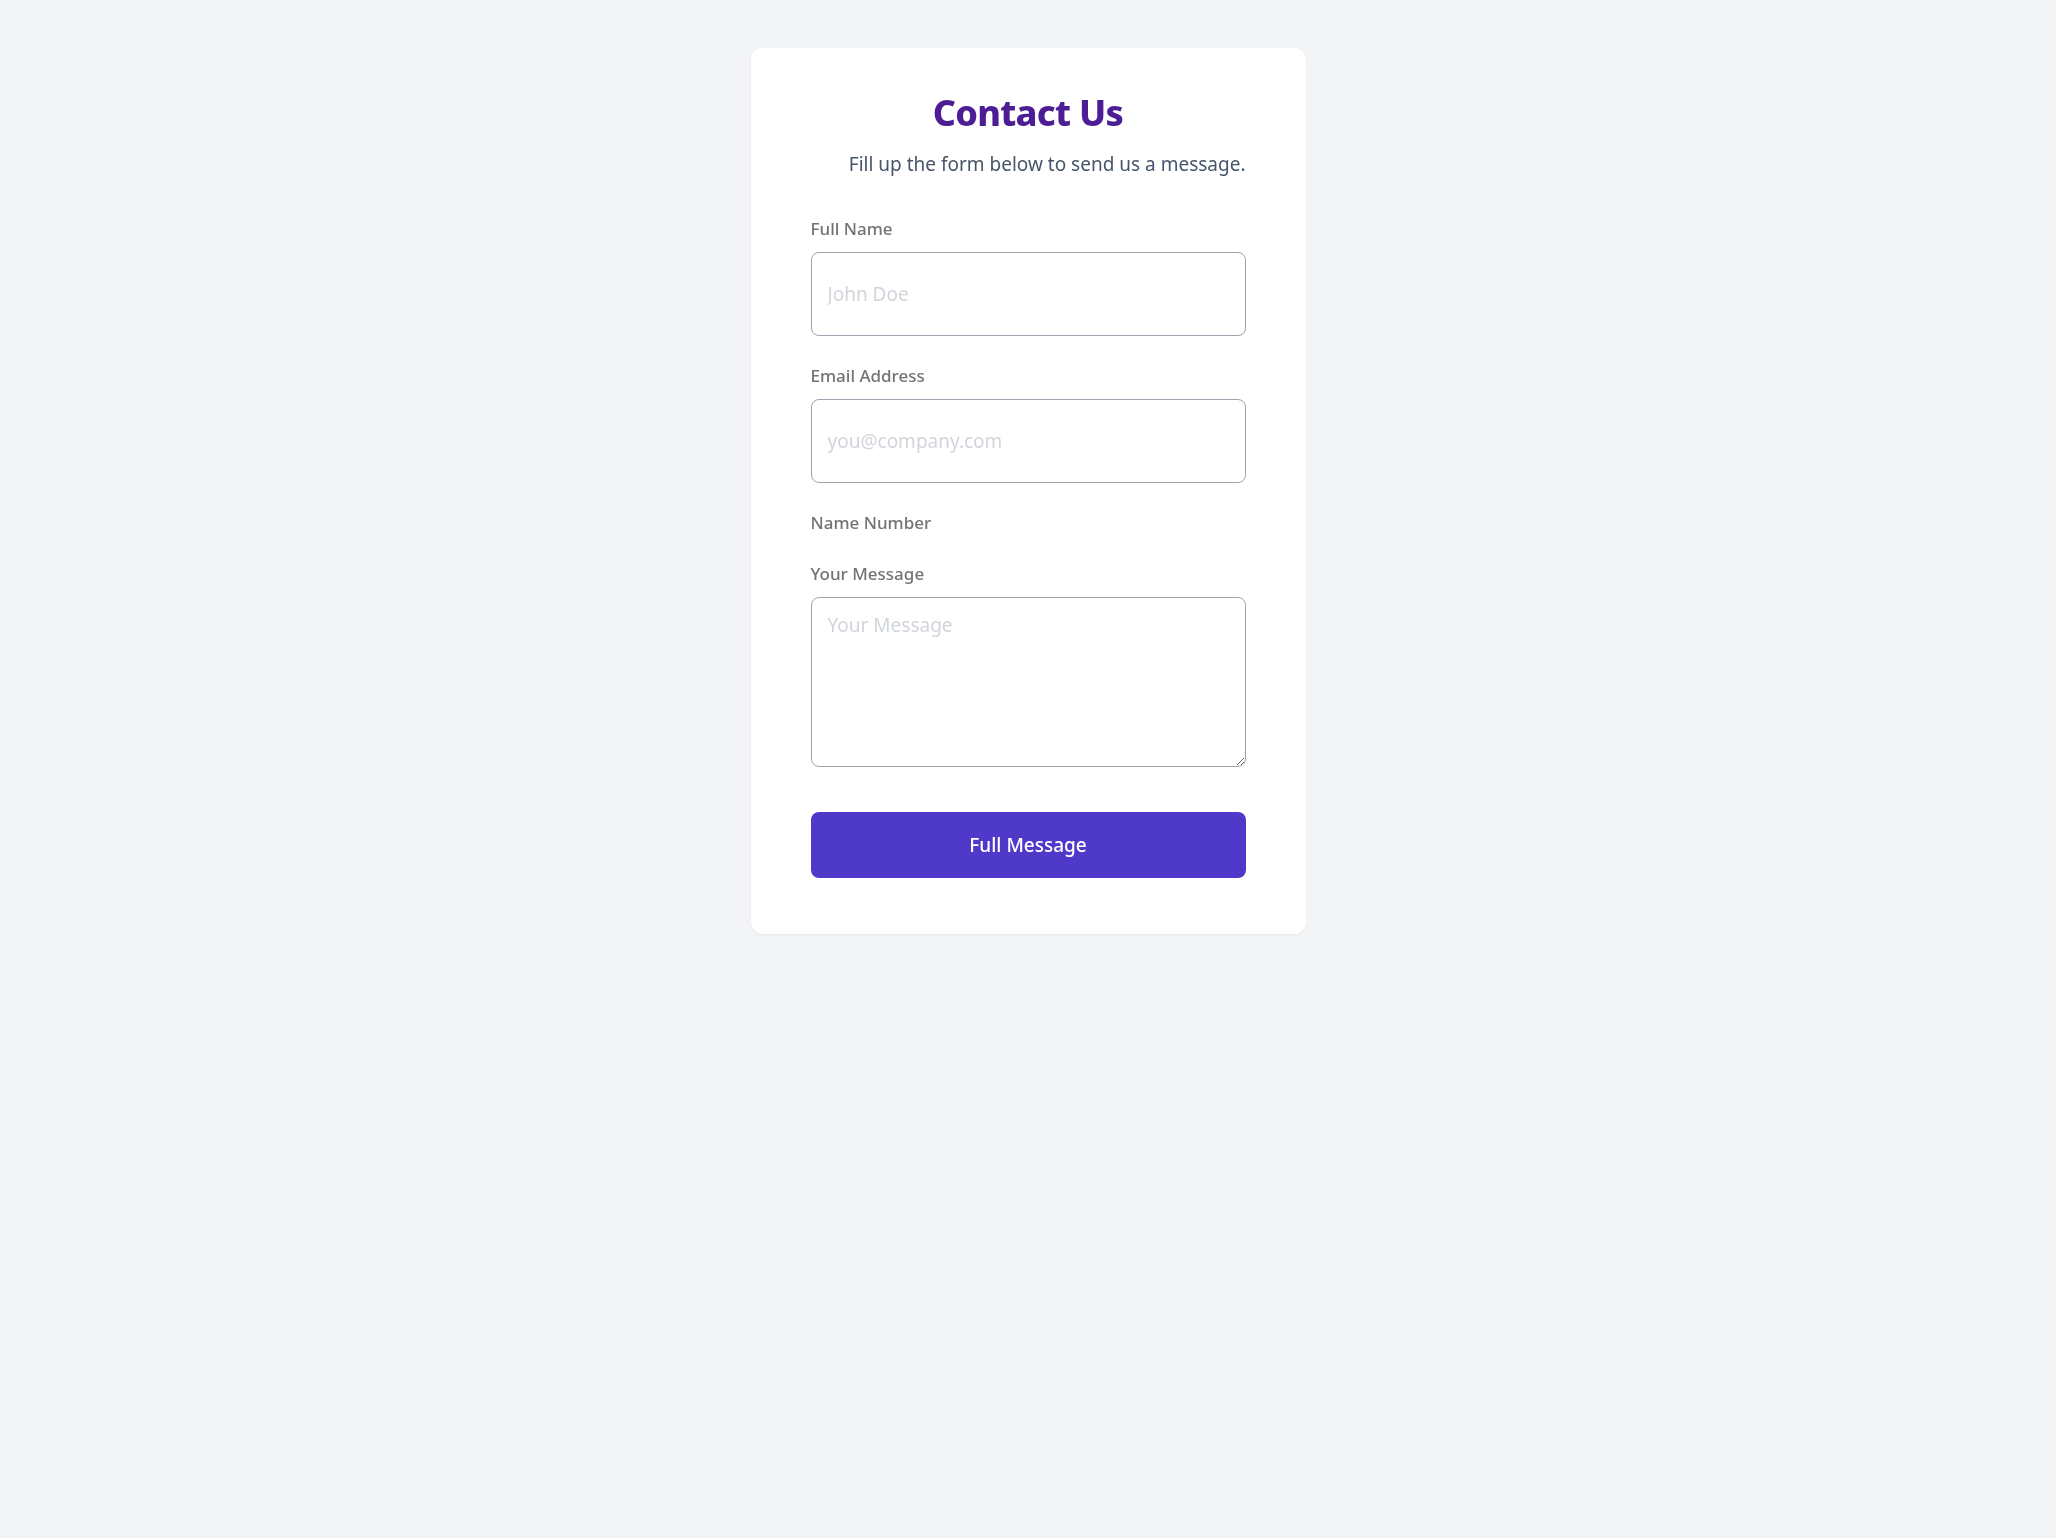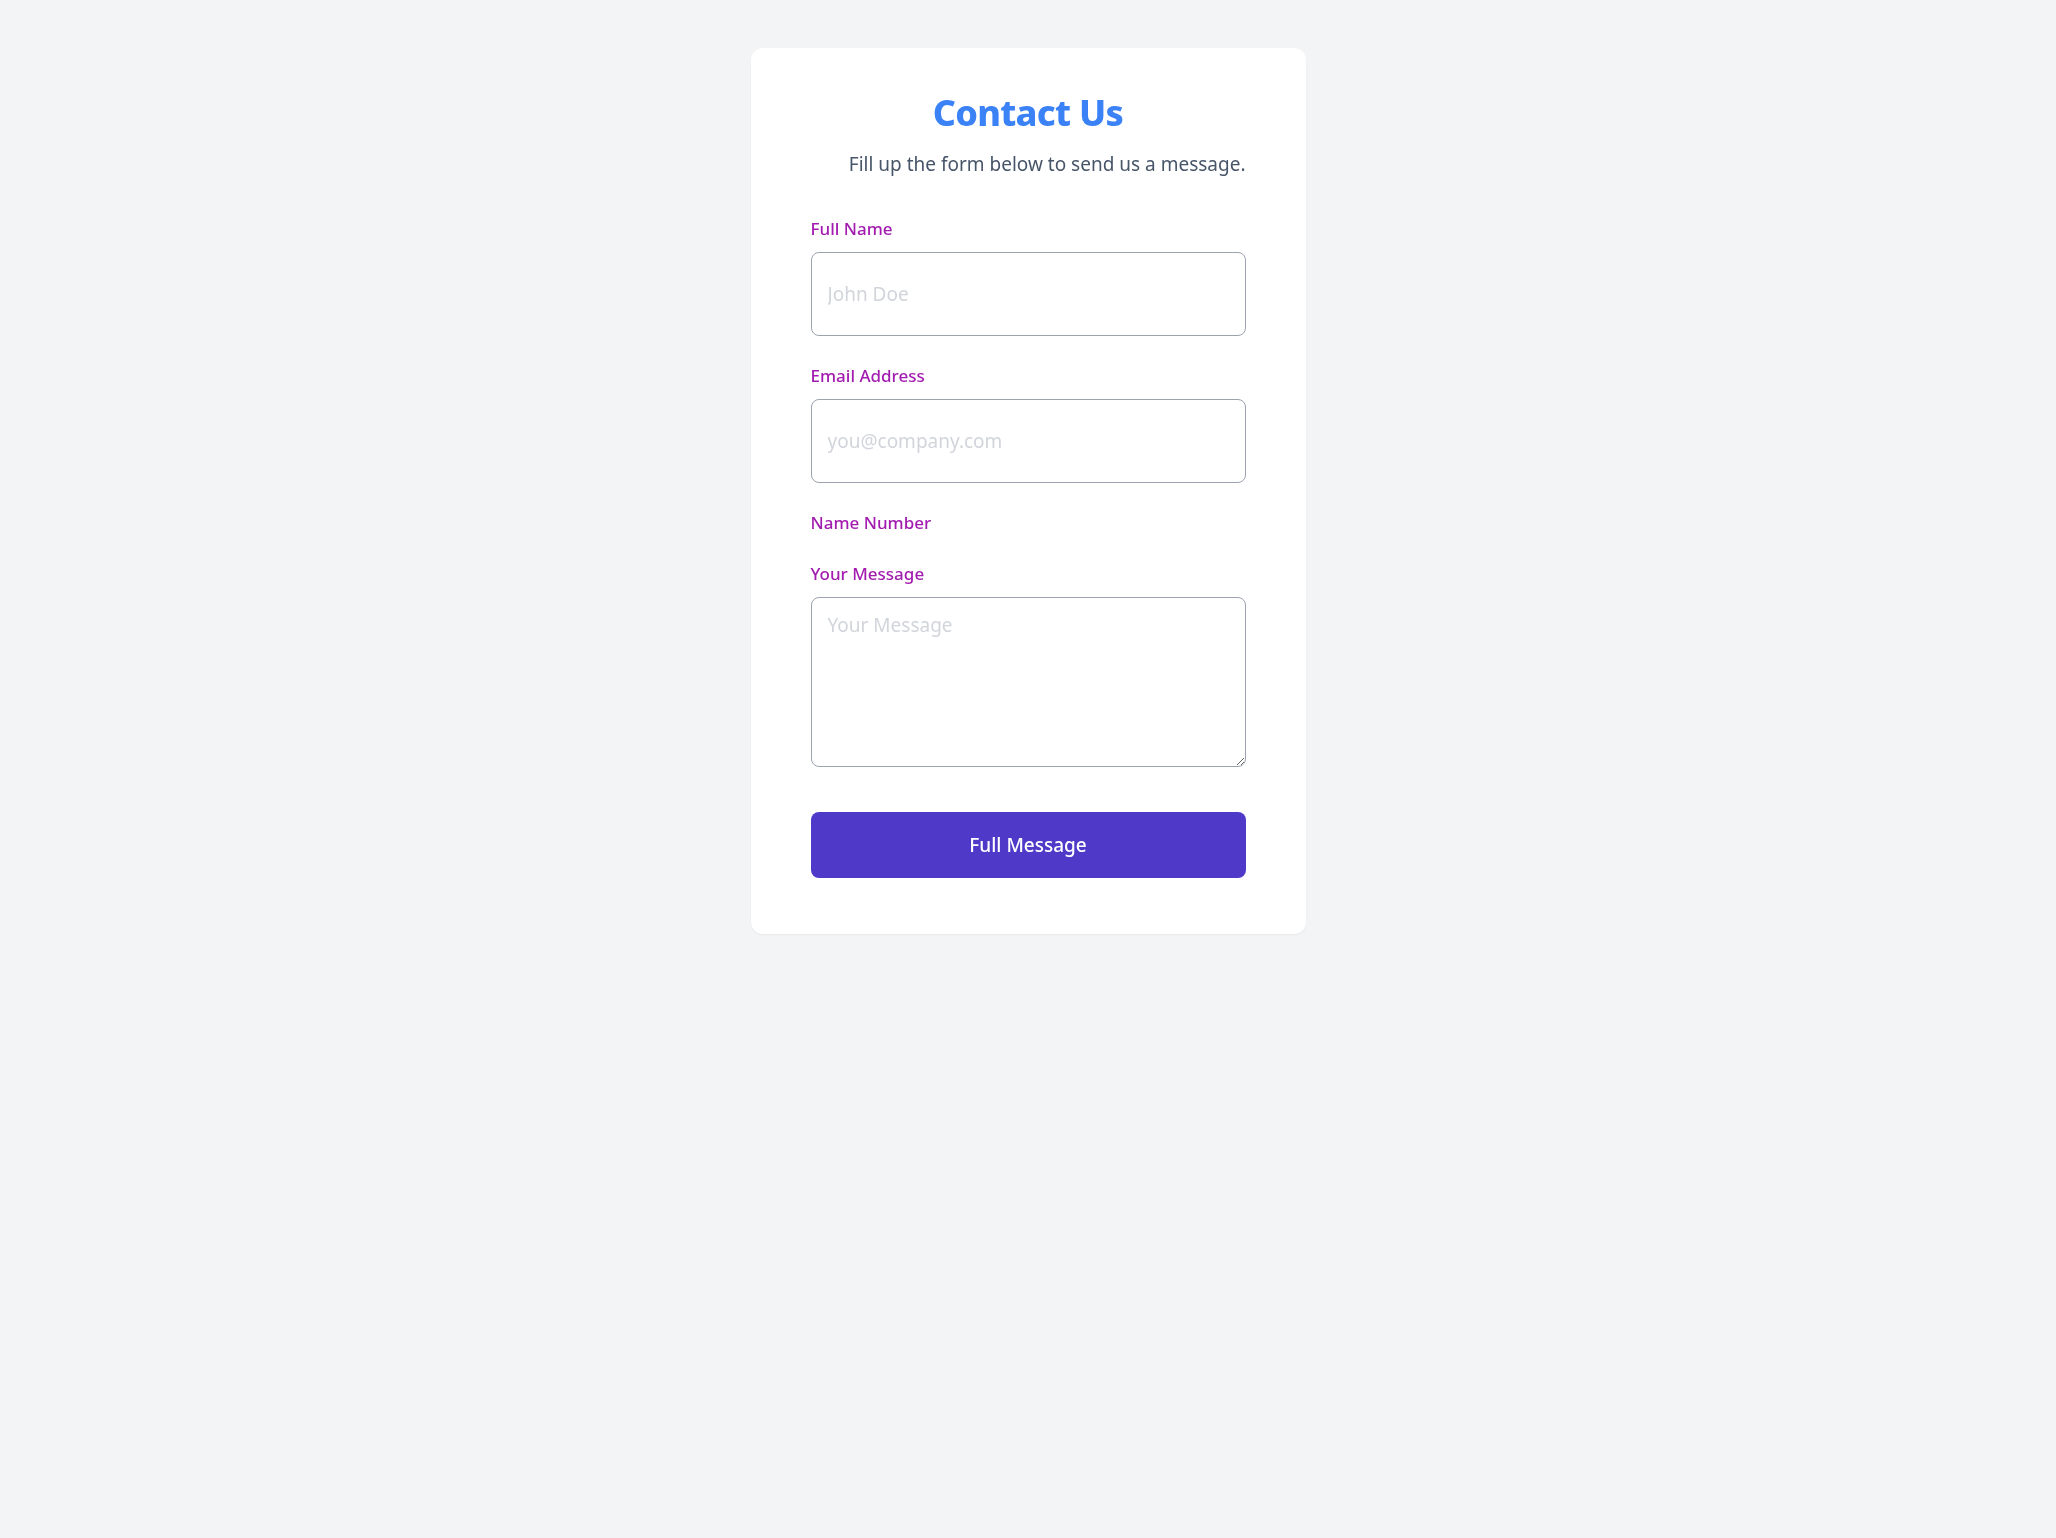--- a/index.html
+++ b/index.html
@@ -20,42 +20,42 @@
       margin: 0 auto;
       background-color: #ffffff;
       border-radius: 12px;
       box-shadow: 0 1px 2px 0 rgba(0, 0, 0, 0.05);
       padding: 40px 60px 56px 60px;
     }
 
     .title {
       font-size: 36px;
       font-weight: 800;
-      color: #3b82f6;
+      color: #4c1d95;
       text-align: center;
       letter-spacing: -0.02em;
       margin-bottom: 14px;
     }
 
     .subtitle {
       font-size: 19px;
       color: #475569;
       text-align: right;
       margin-bottom: 40px;
     }
 
     .form-group {
       margin-bottom: 28px;
     }
 
     .form-label {
       display: block;
       font-size: 17px;
       font-weight: 500;
-      color: #a21caf;
+      color: #737373;
       margin-bottom: 12px;
     }
 
     .form-input {
       width: 100%;
       padding: 28px 16px;
       font-size: 19px;
       border: 1px solid #9ca3af;
       border-radius: 8px;
       outline: none;

